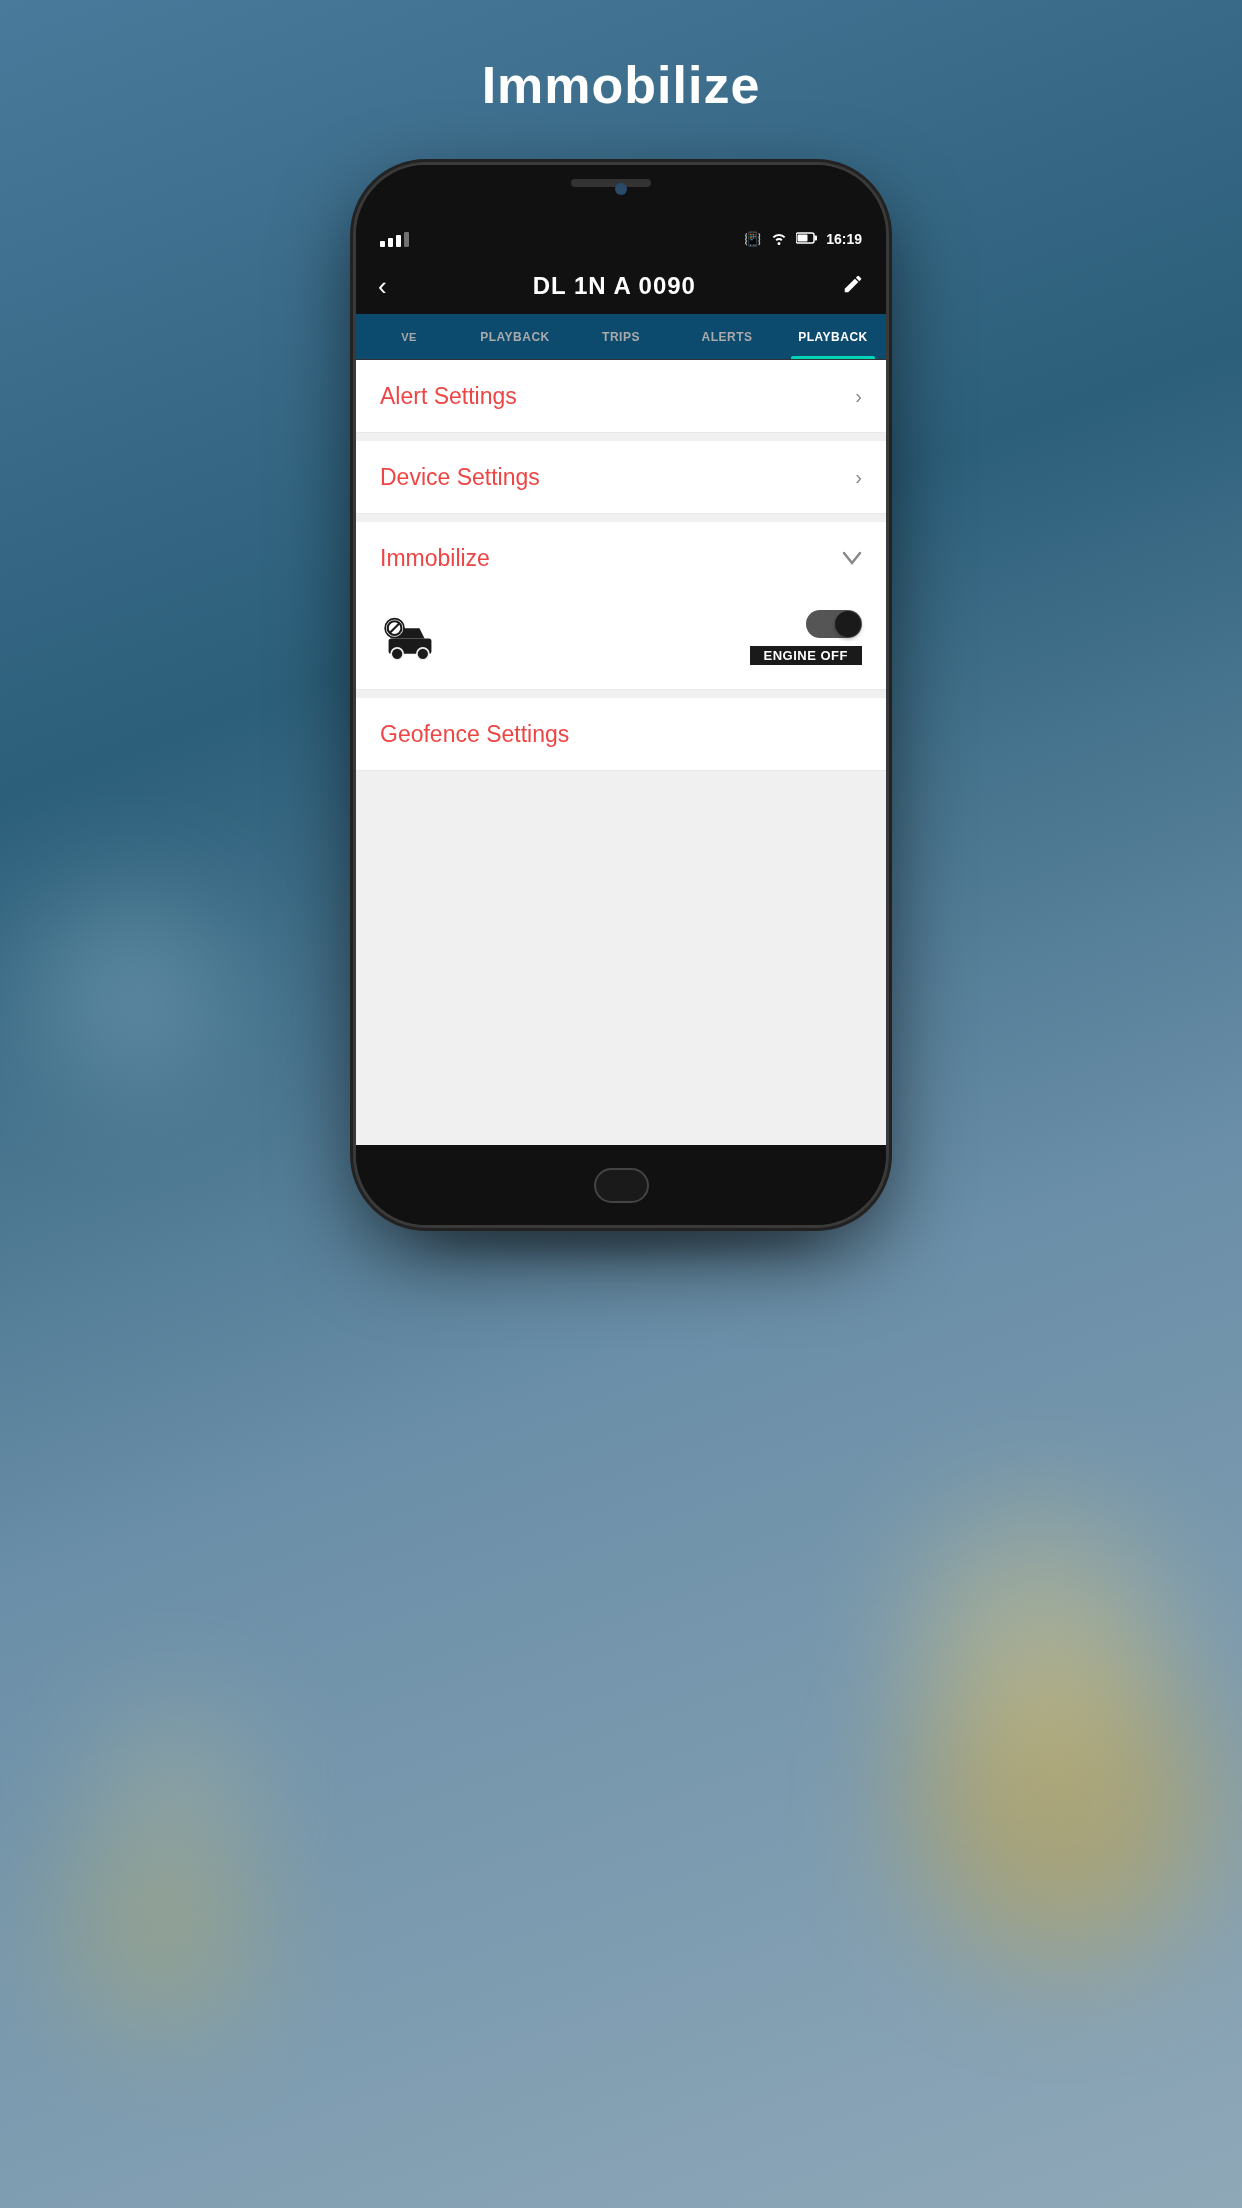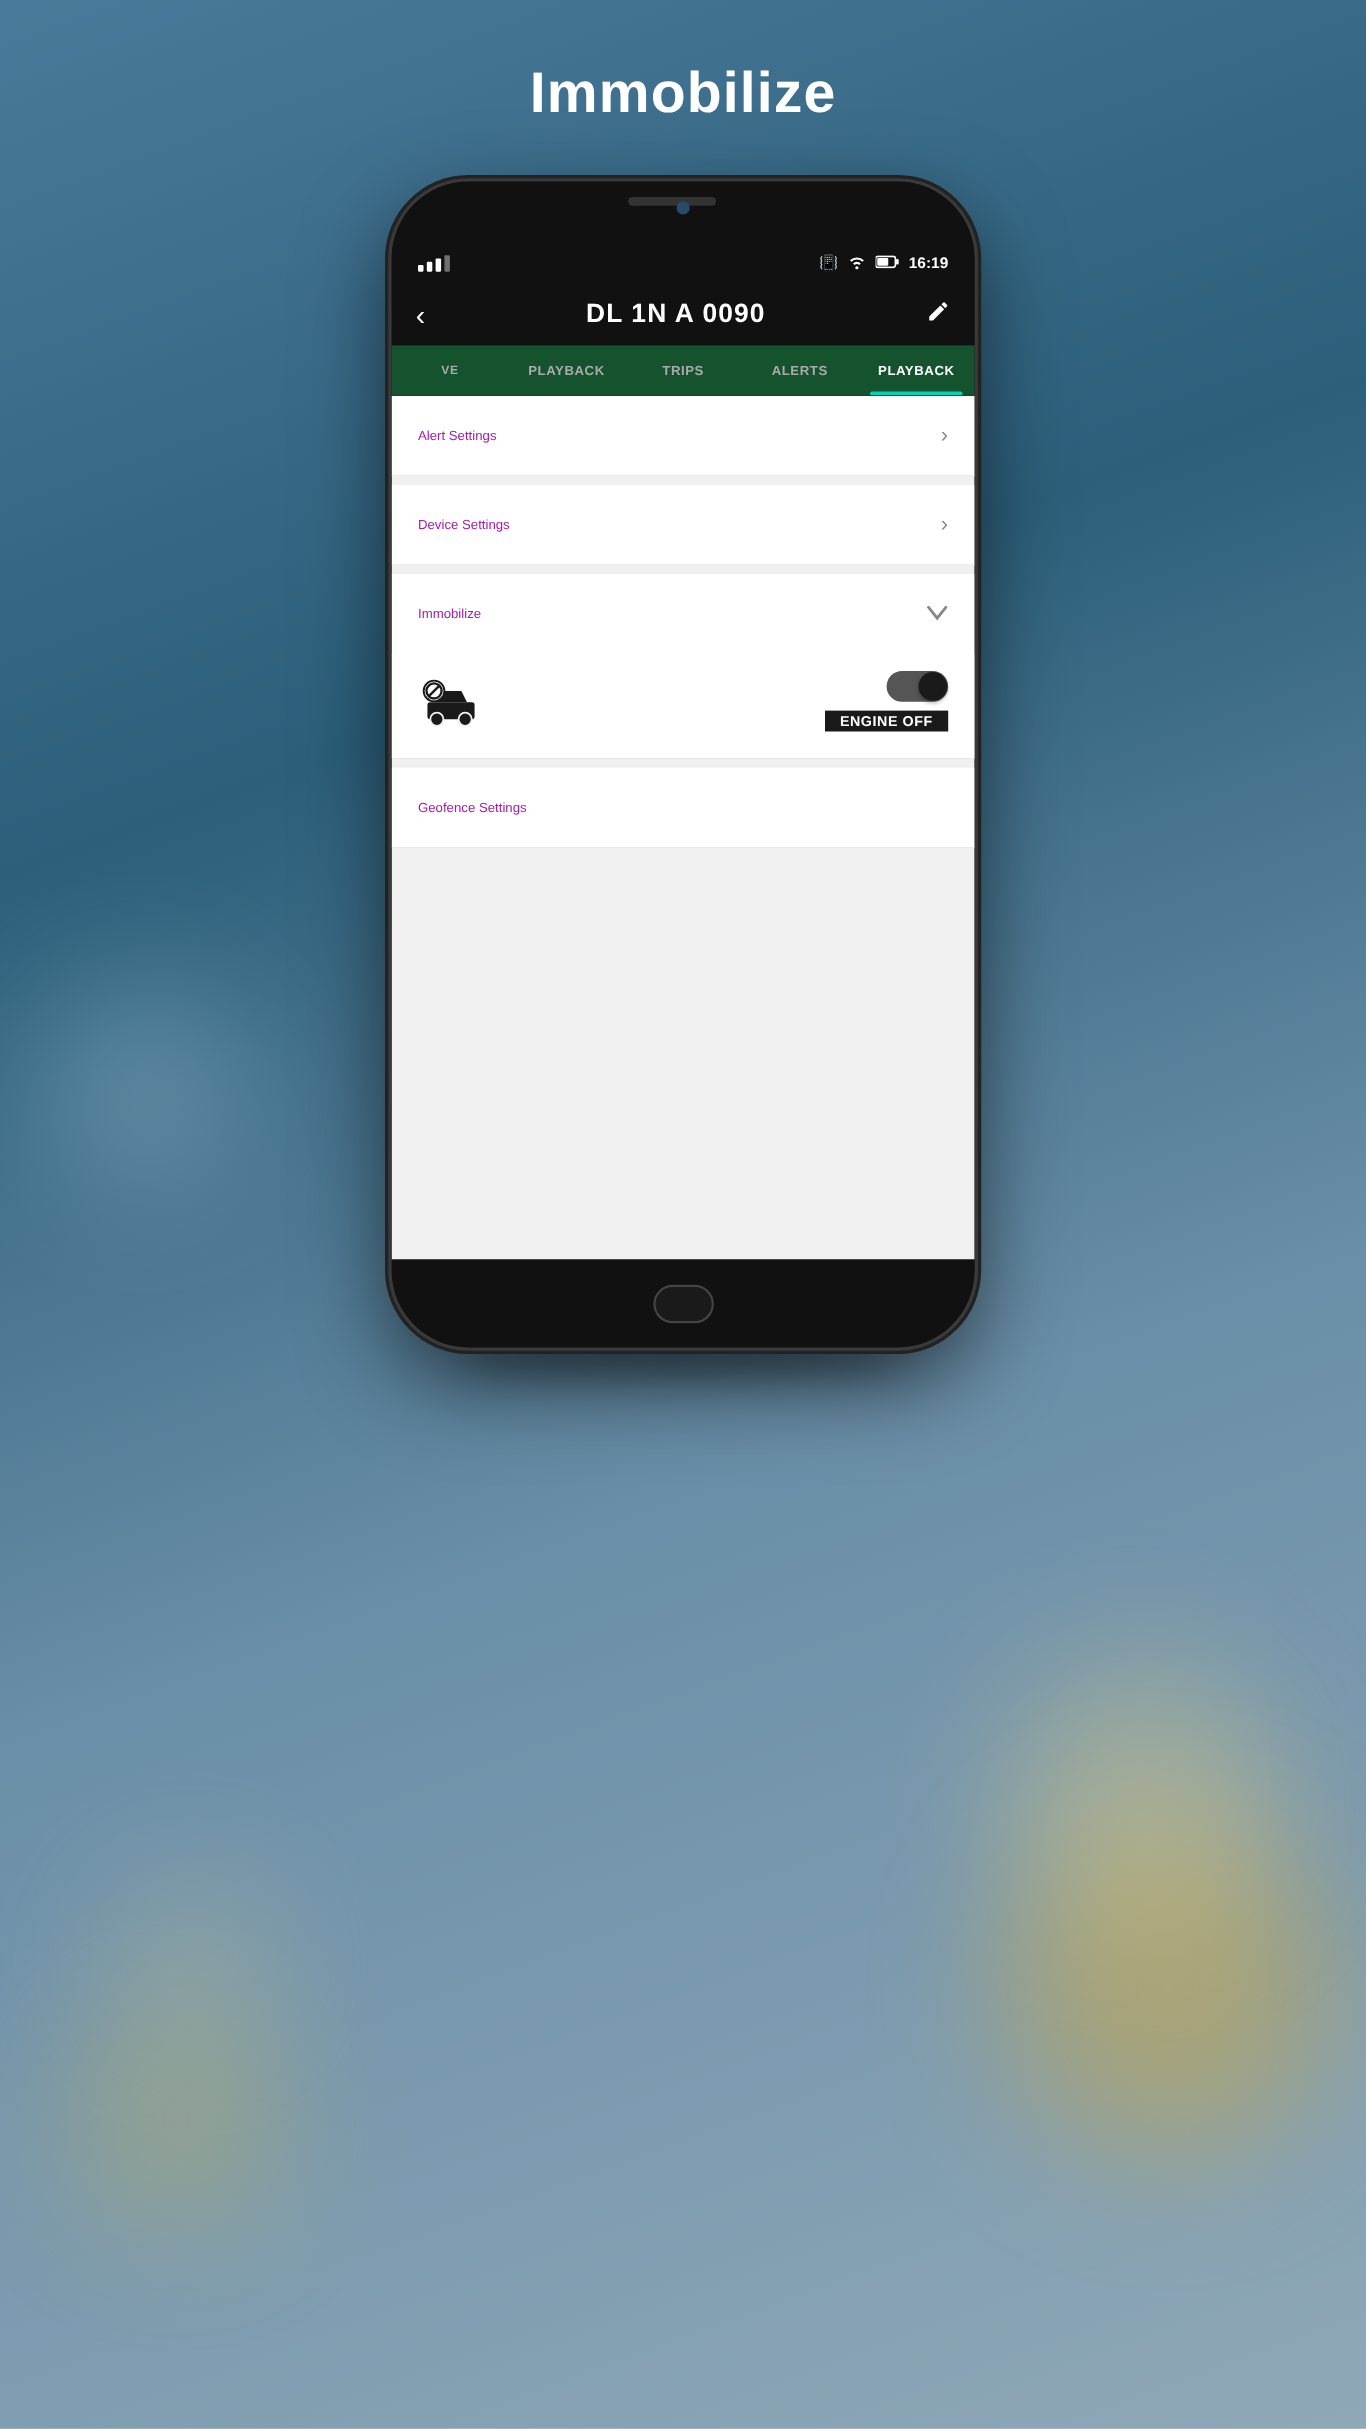--- a/index.html
+++ b/index.html
@@ -169,21 +169,21 @@
     .edit-btn {
       color: white;
       font-size: 20px;
       cursor: pointer;
     }
 
     
     .tab-bar {
       width: 100%;
       height: 46px;
-      background: #14532d;
+      background: #0c4a6e;
       display: flex;
       align-items: flex-end;
       flex-shrink: 0;
       border-bottom: 1px solid #333;
     }
     .tab {
       flex: 1;
       height: 100%;
       display: flex;
       align-items: center;
@@ -239,22 +239,22 @@
     .settings-row {
       display: flex;
       align-items: center;
       justify-content: space-between;
       padding: 0 24px;
       height: 72px;
       cursor: pointer;
     }
 
     .settings-label {
-      font-size: 12px;
-      color: #a21caf;
+      font-size: 23px;
+      color: #ef4444;
       font-weight: 400;
     }
 
     .chevron-right {
       color: #888;
       font-size: 20px;
     }
 
     .chevron-down {
       color: #888;

